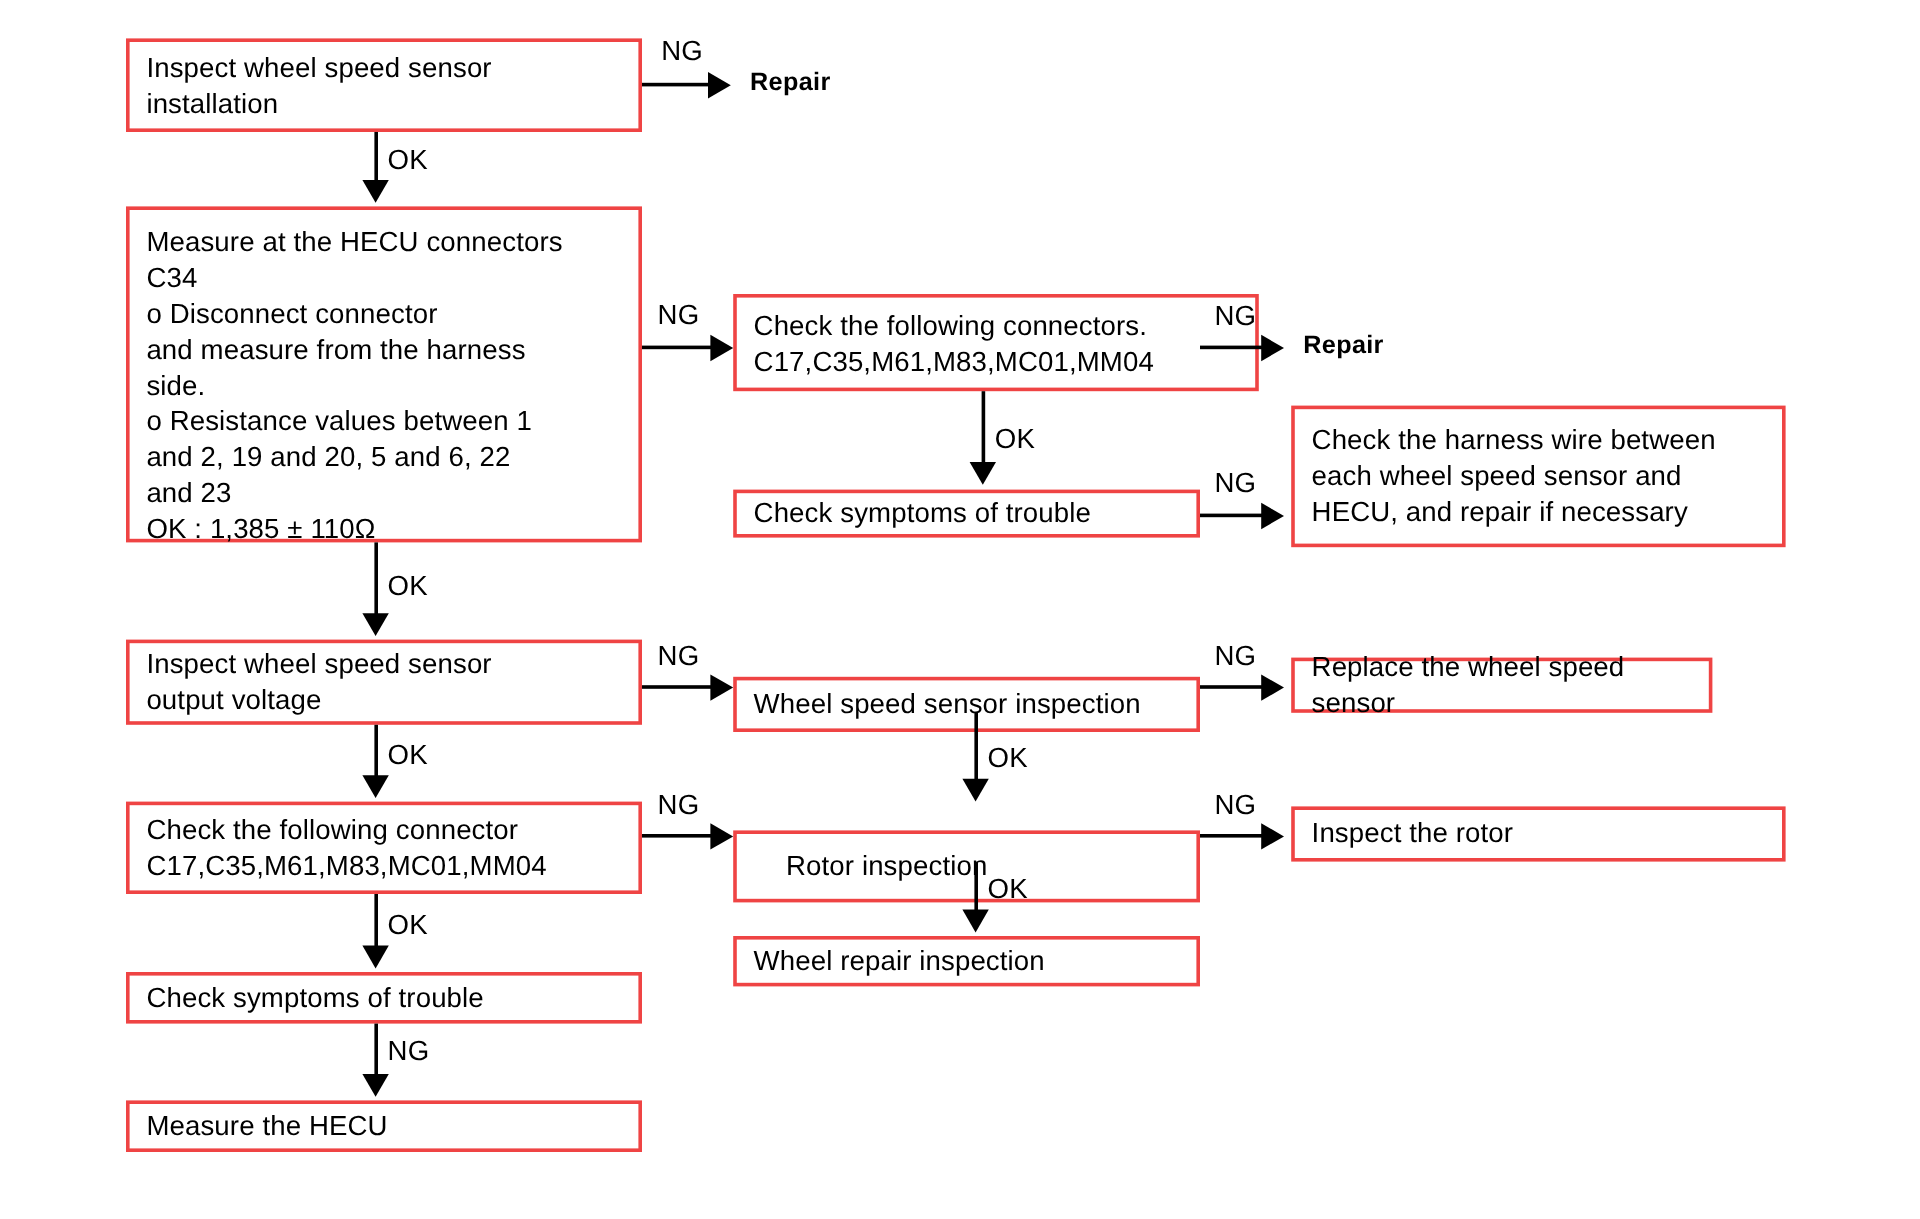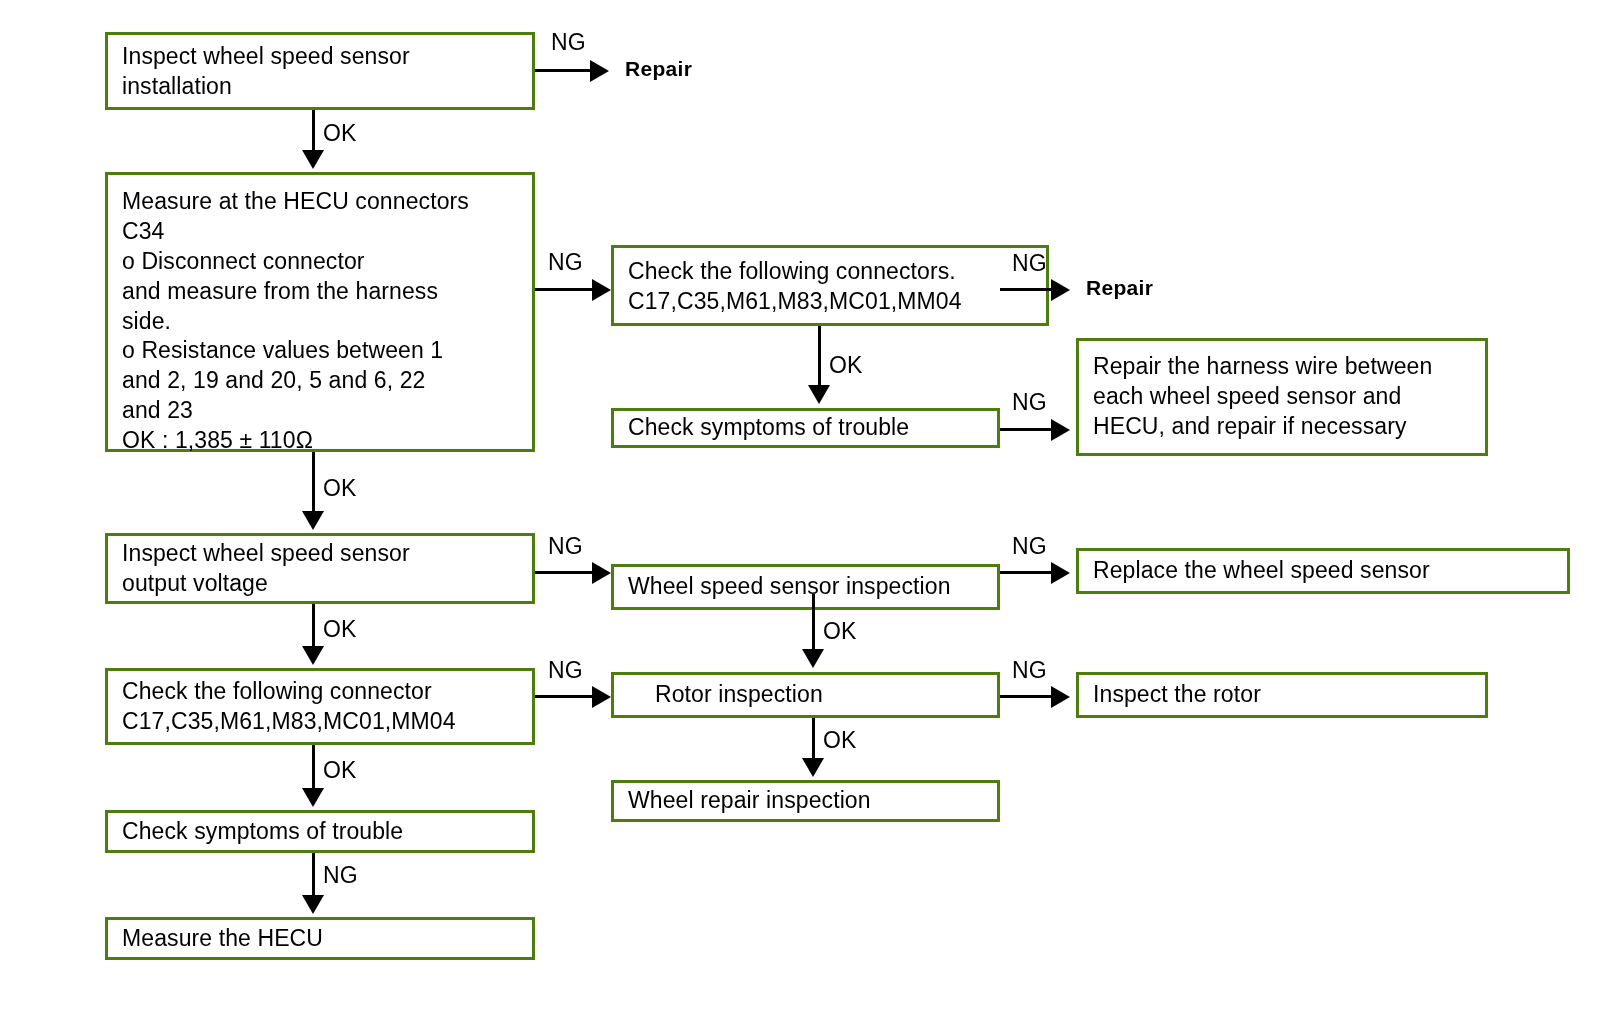--- a/index.html
+++ b/index.html
@@ -12,21 +12,21 @@
     width: 1600px;
     height: 1016px;
     background: #ffffff;
     font-family: "Liberation Sans", sans-serif;
     overflow: hidden;
   }
   
   .box {
     position: absolute;
     box-sizing: border-box;
-    border: 3px solid #4d7c0f;
+    border: 3px solid #ef4444;
     background: #ffffff;
     color: #000000;
     font-size: 23px;
     line-height: 1.30;
     padding: 7px 0 6px 14px;
     white-space: pre-line;
     letter-spacing: 0.1px;
   }
   .box.vcenter {
     display: flex;
@@ -109,29 +109,29 @@
 
   <div class="box vcenter" style="left:105px; top:917px; width:430px; height:43px;">Measure the HECU</div>
 
   <div class="box" style="left:611px; top:245px; width:438px; height:81px; padding-top:9px;">Check the following connectors.
 C17,C35,M61,M83,MC01,MM04</div>
 
   <div class="box vcenter" style="left:611px; top:408px; width:389px; height:40px;">Check symptoms of trouble</div>
 
   <div class="box vcenter" style="left:611px; top:564px; width:389px; height:46px;">Wheel speed sensor inspection</div>
 
-  <div class="box vcenter" style="left:611px; top:672px; width:389px; height:46px;padding-left:41px;">Rotor inspection</div>
+  <div class="box vcenter" style="left:611px; top:692px; width:389px; height:60px;padding-left:41px;">Rotor inspection</div>
 
   <div class="box vcenter" style="left:611px; top:780px; width:389px; height:42px;">Wheel repair inspection</div>
 
-  <div class="box" style="left:1076px; top:338px; width:412px; height:118px; padding-top:11px;">Repair the harness wire between
+  <div class="box" style="left:1076px; top:338px; width:412px; height:118px; padding-top:11px;">Check the harness wire between
 each wheel speed sensor and
 HECU, and repair if necessary</div>
 
-  <div class="box vcenter" style="left:1076px; top:548px; width:494px; height:46px;">Replace the wheel speed sensor</div>
+  <div class="box vcenter" style="left:1076px; top:548px; width:351px; height:46px;">Replace the wheel speed sensor</div>
 
   <div class="box vcenter" style="left:1076px; top:672px; width:412px; height:46px;">Inspect the rotor</div>
 
   <div class="terminal" style="left:625px; top:57px;">Repair</div>
 
   <div class="terminal" style="left:1086px; top:276px;">Repair</div>
 
   <div class="hline" style="left:535px; top:69px; width:62px;"></div>
   <div class="arrow-right" style="left:590px; top:60px;"></div>
   <div class="edge-label" style="left:551px; top:29px;">NG</div>

